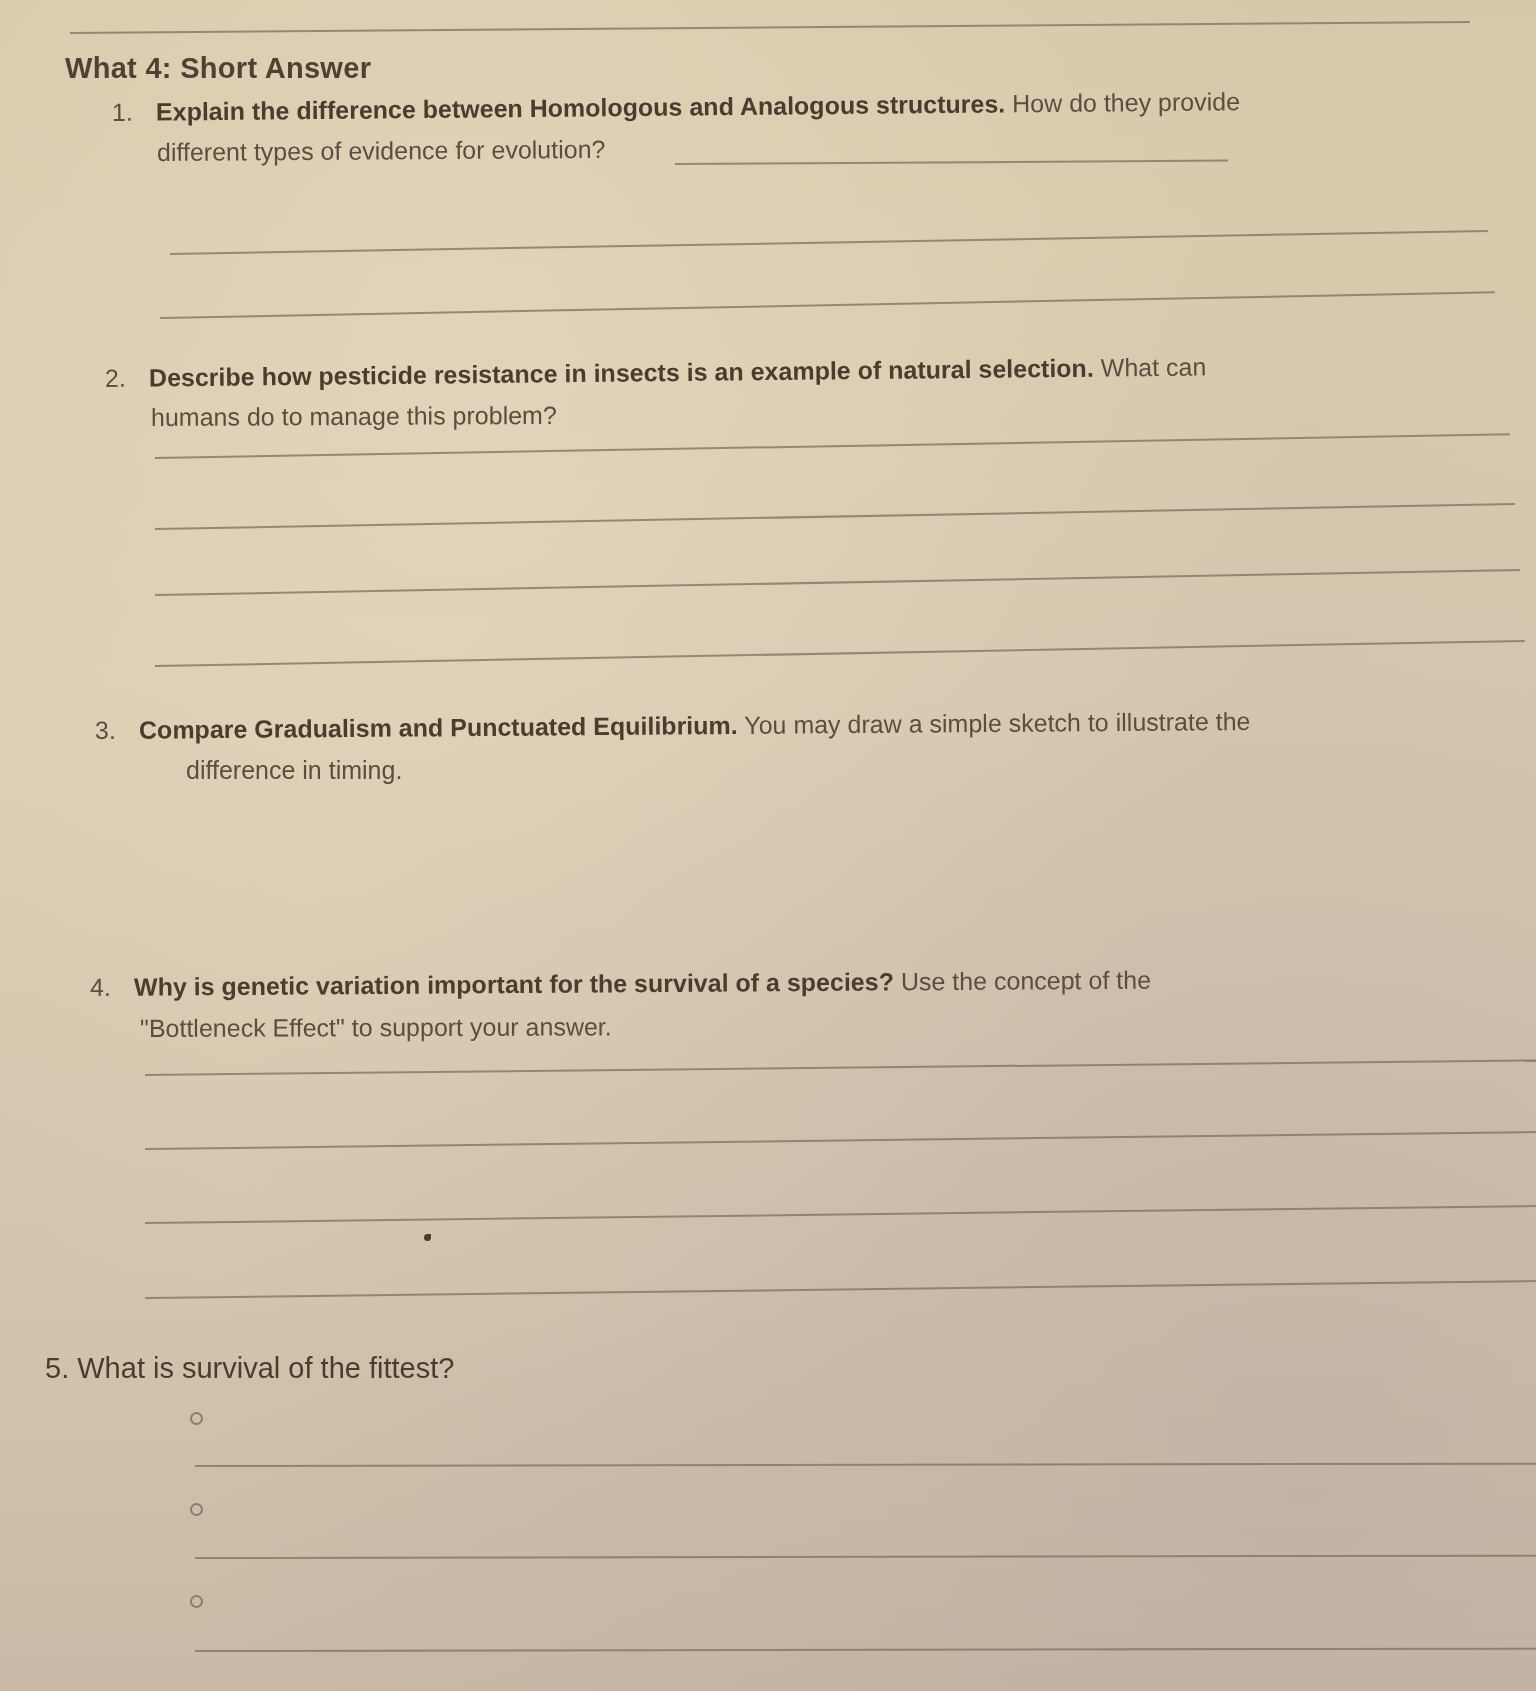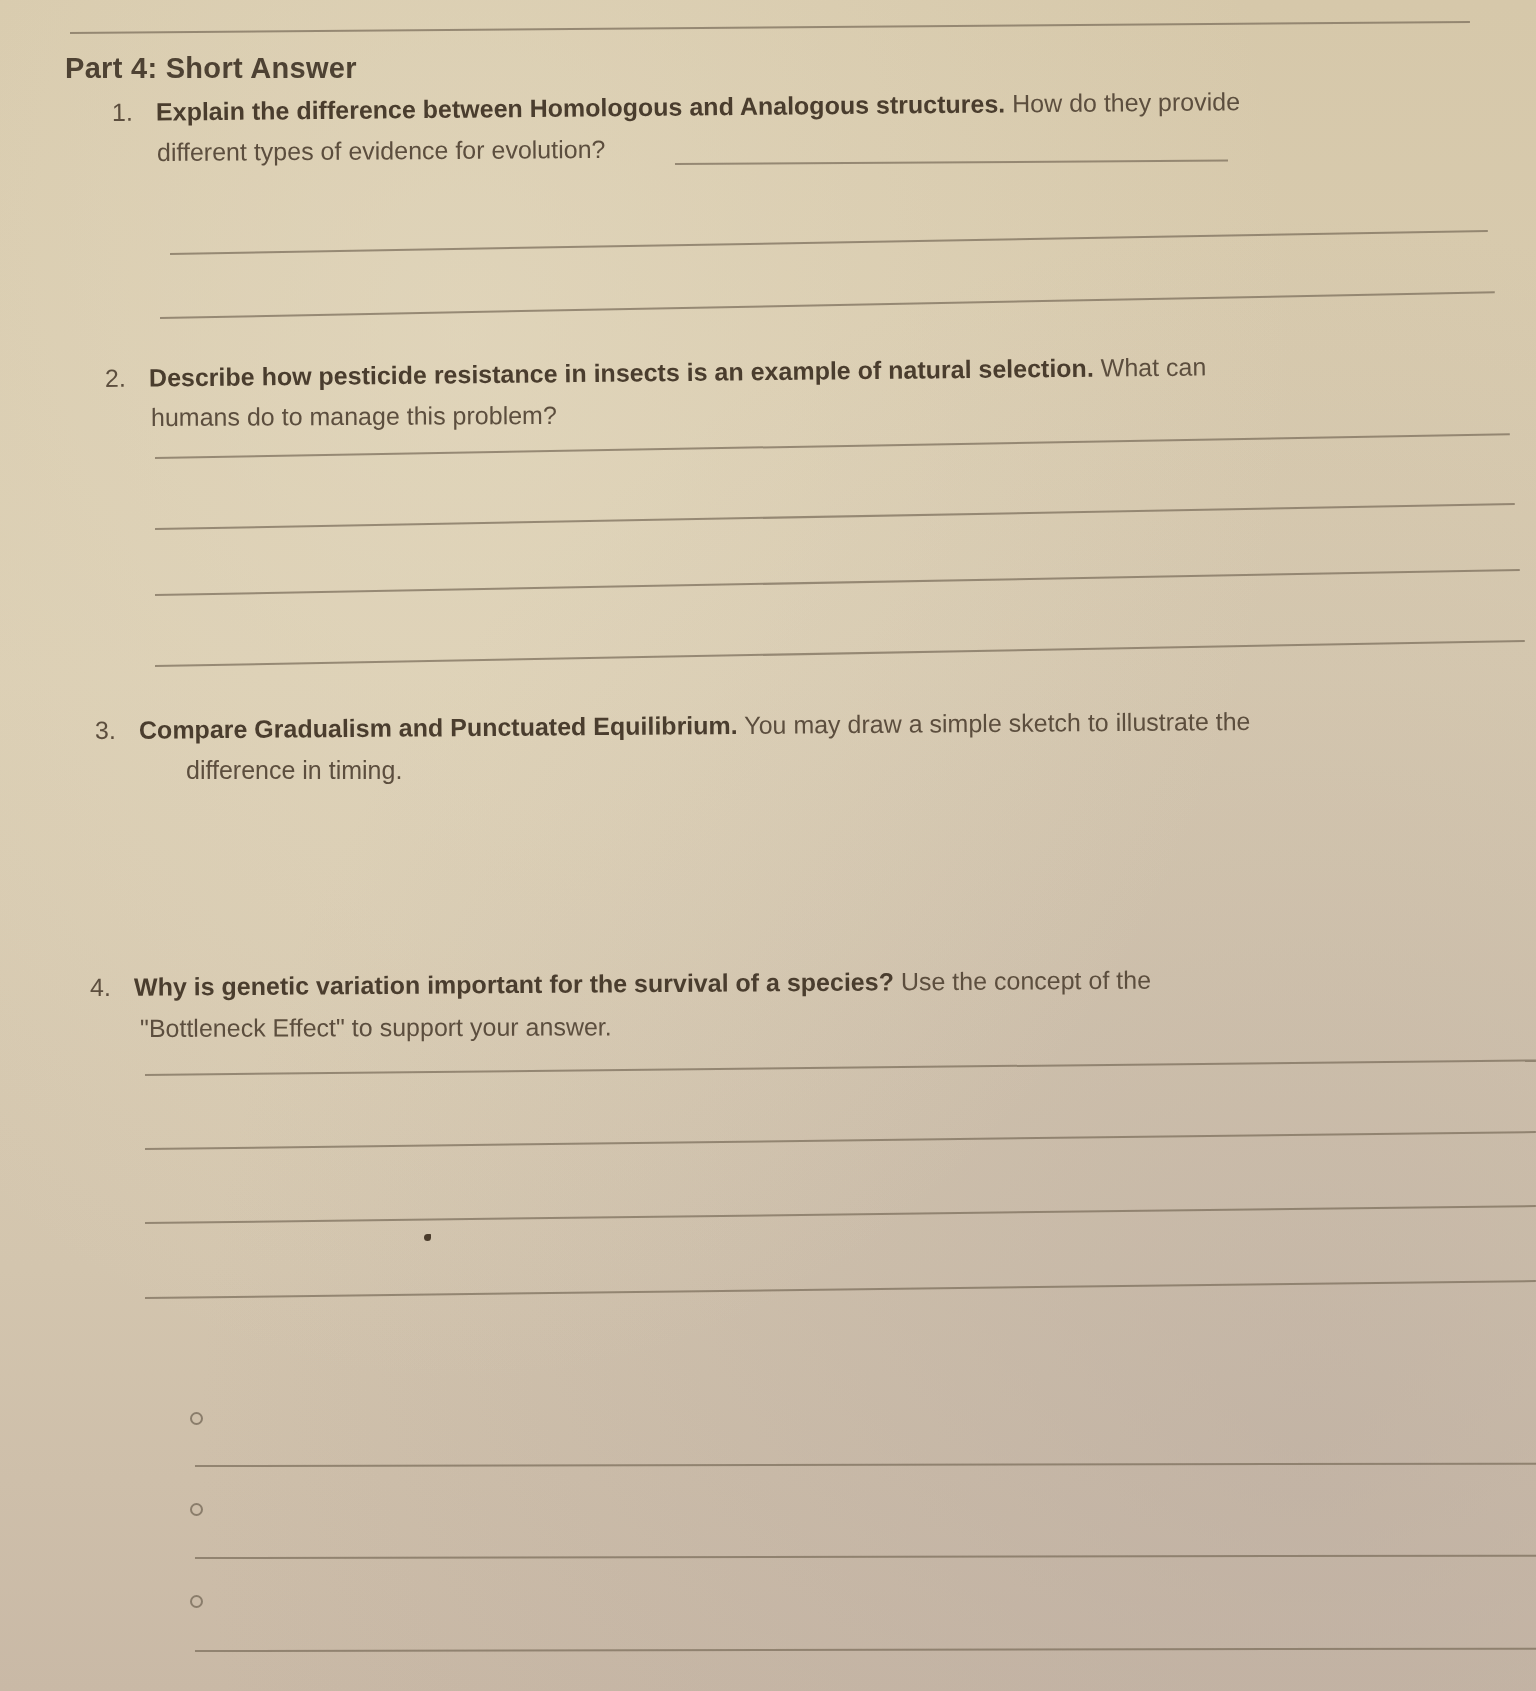--- a/index.html
+++ b/index.html
@@ -75,21 +75,21 @@
       border-radius: 50% 10% 50% 50%;
     }
   </style>
 </head>
 <body>
 
 <div class="page">
 
   <div class="rule" style="left:70px; top:32px; width:1400px; transform:rotate(-0.45deg);"></div>
 
-  <div class="heading" style="left:65px; top:52px;">Part 4: Short Answer</div>
+  <div class="heading" style="left:65px; top:52px;">What 4: Short Answer</div>
 
   <div class="qline" style="left:112px; top:98px; transform:rotate(-0.55deg);">
     <span class="qnum">1.</span><b>Explain the difference between Homologous and Analogous structures.</b><span> How do they provide</span>
   </div>
   <div class="qline" style="left:157px; top:138px; transform:rotate(-0.4deg);">different types of evidence for evolution?</div>
   <div class="rule" style="left:675px; top:163px; width:553px; transform:rotate(-0.35deg);"></div>
   <div class="rule" style="left:170px; top:253px; width:1318px; transform:rotate(-1.0deg);"></div>
   <div class="rule" style="left:160px; top:317px; width:1335px; transform:rotate(-1.1deg);"></div>
 
   <div class="qline" style="left:105px; top:364px; transform:rotate(-0.6deg);">
@@ -112,20 +112,24 @@
     <span class="qnum">4.</span><b>Why is genetic variation important for the survival of a species?</b><span> Use the concept of the</span>
   </div>
   <div class="qline" style="left:140px; top:1014px; transform:rotate(-0.2deg);">"Bottleneck Effect" to support your answer.</div>
   <div class="rule" style="left:145px; top:1074px; width:1391px; transform:rotate(-0.6deg);"></div>
   <div class="rule" style="left:145px; top:1148px; width:1391px; transform:rotate(-0.7deg);"></div>
   <div class="rule" style="left:145px; top:1222px; width:1391px; transform:rotate(-0.7deg);"></div>
   <div class="rule" style="left:145px; top:1297px; width:1391px; transform:rotate(-0.7deg);"></div>
 
   <div class="speck" style="left:424px; top:1234px;"></div>
 
+  <div class="q5" style="left:45px; top:1352px;">
+    <span>5.</span>
+    <span>What is survival of the fittest?</span>
+  </div>
 
   <div class="bullet" style="left:190px; top:1412px;"></div>
   <div class="rule" style="left:195px; top:1465px; width:1341px; transform:rotate(-0.1deg);"></div>
 
   <div class="bullet" style="left:190px; top:1503px;"></div>
   <div class="rule" style="left:195px; top:1557px; width:1341px; transform:rotate(-0.1deg);"></div>
 
   <div class="bullet" style="left:190px; top:1595px;"></div>
   <div class="rule" style="left:195px; top:1650px; width:1341px; transform:rotate(-0.1deg);"></div>
 

